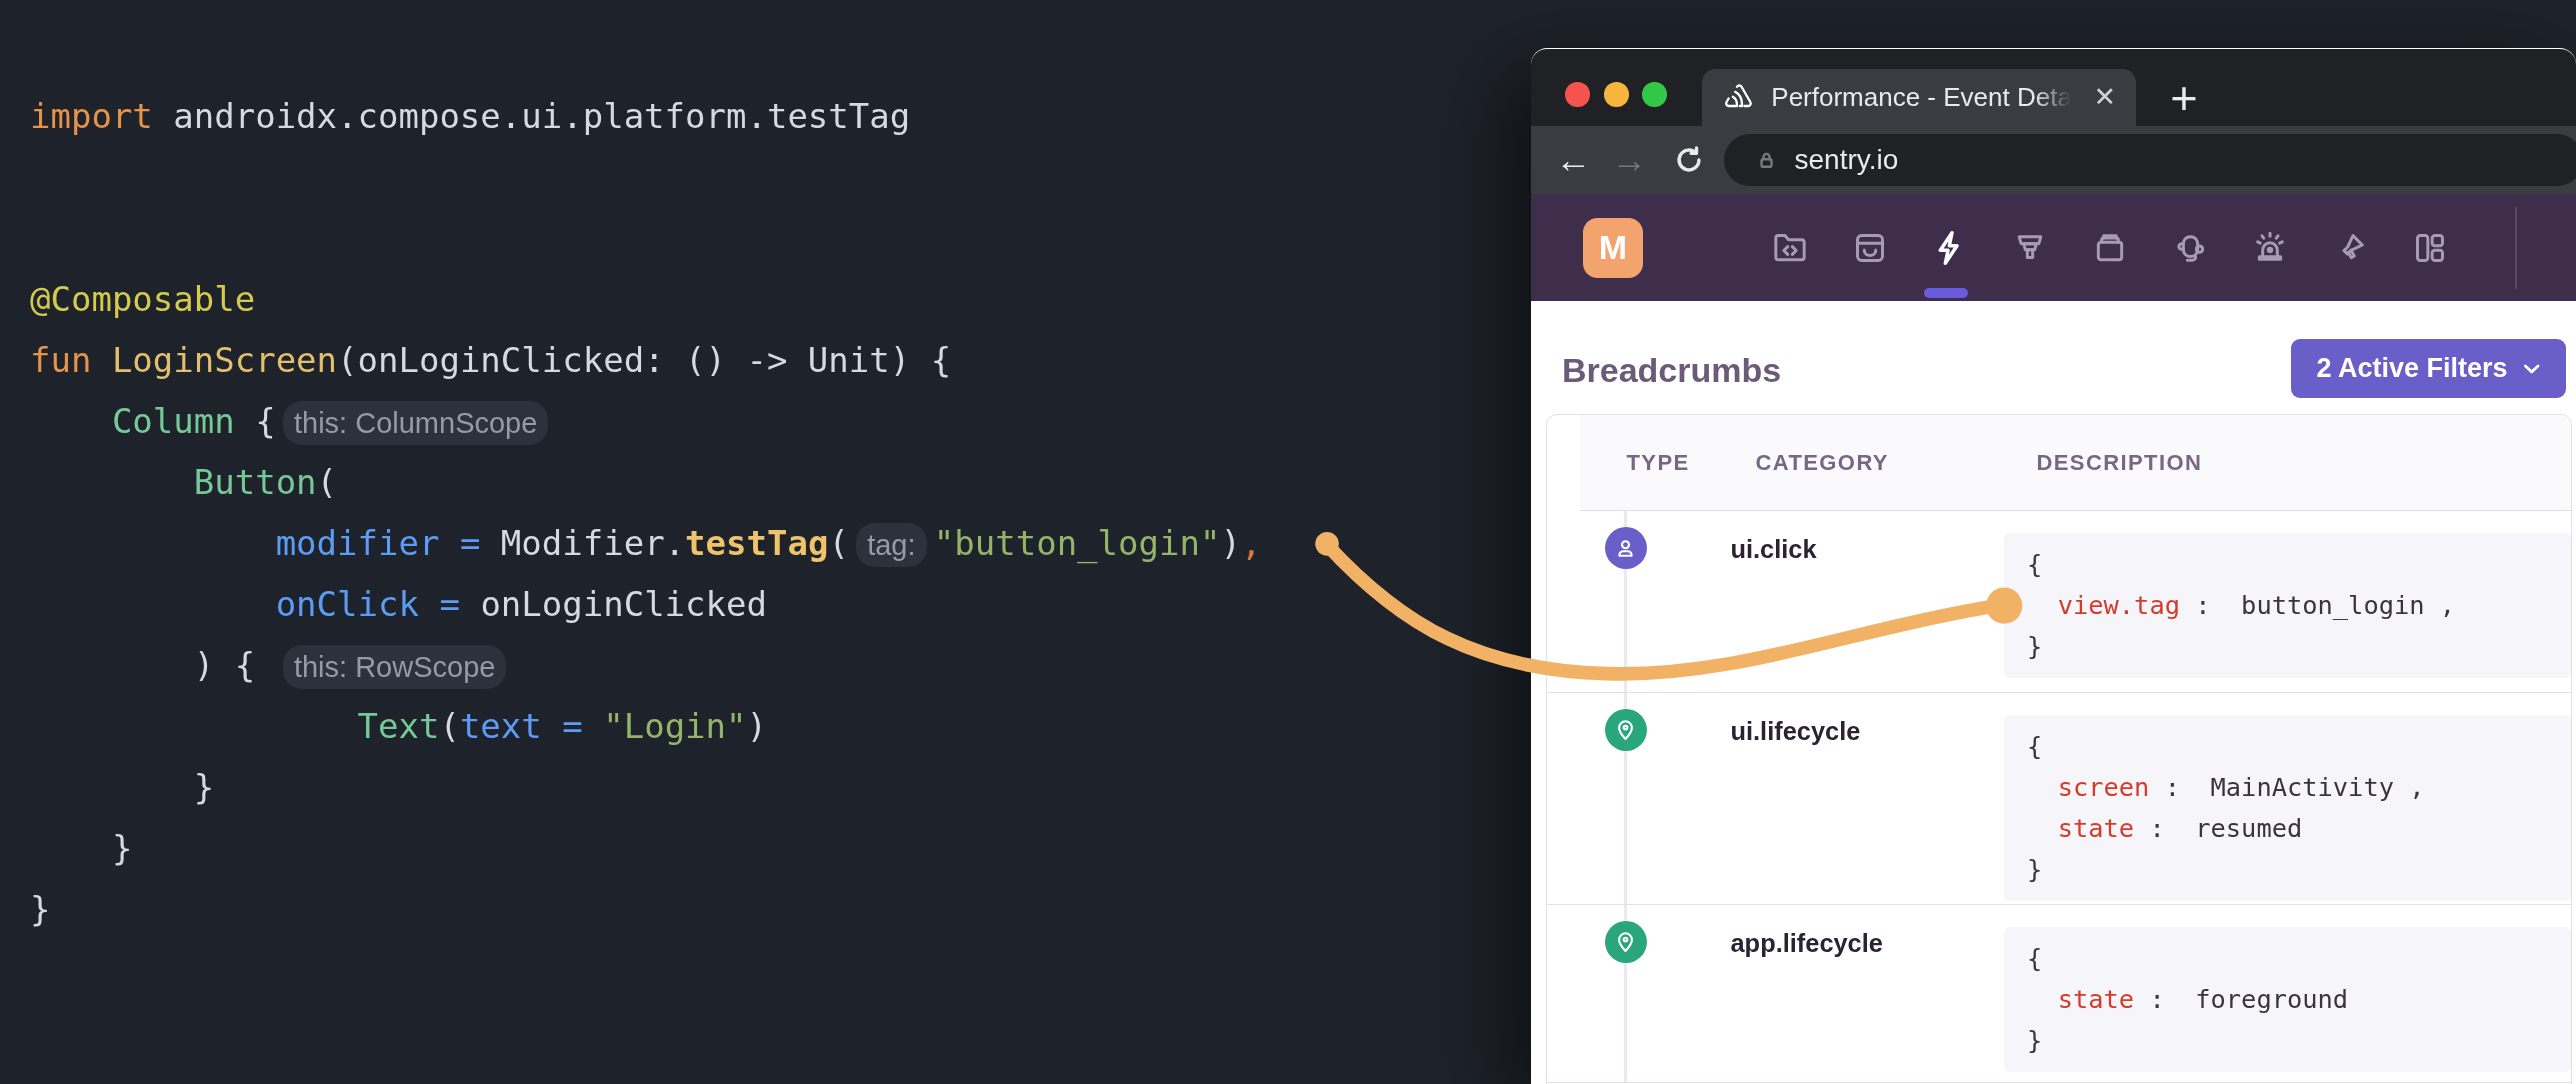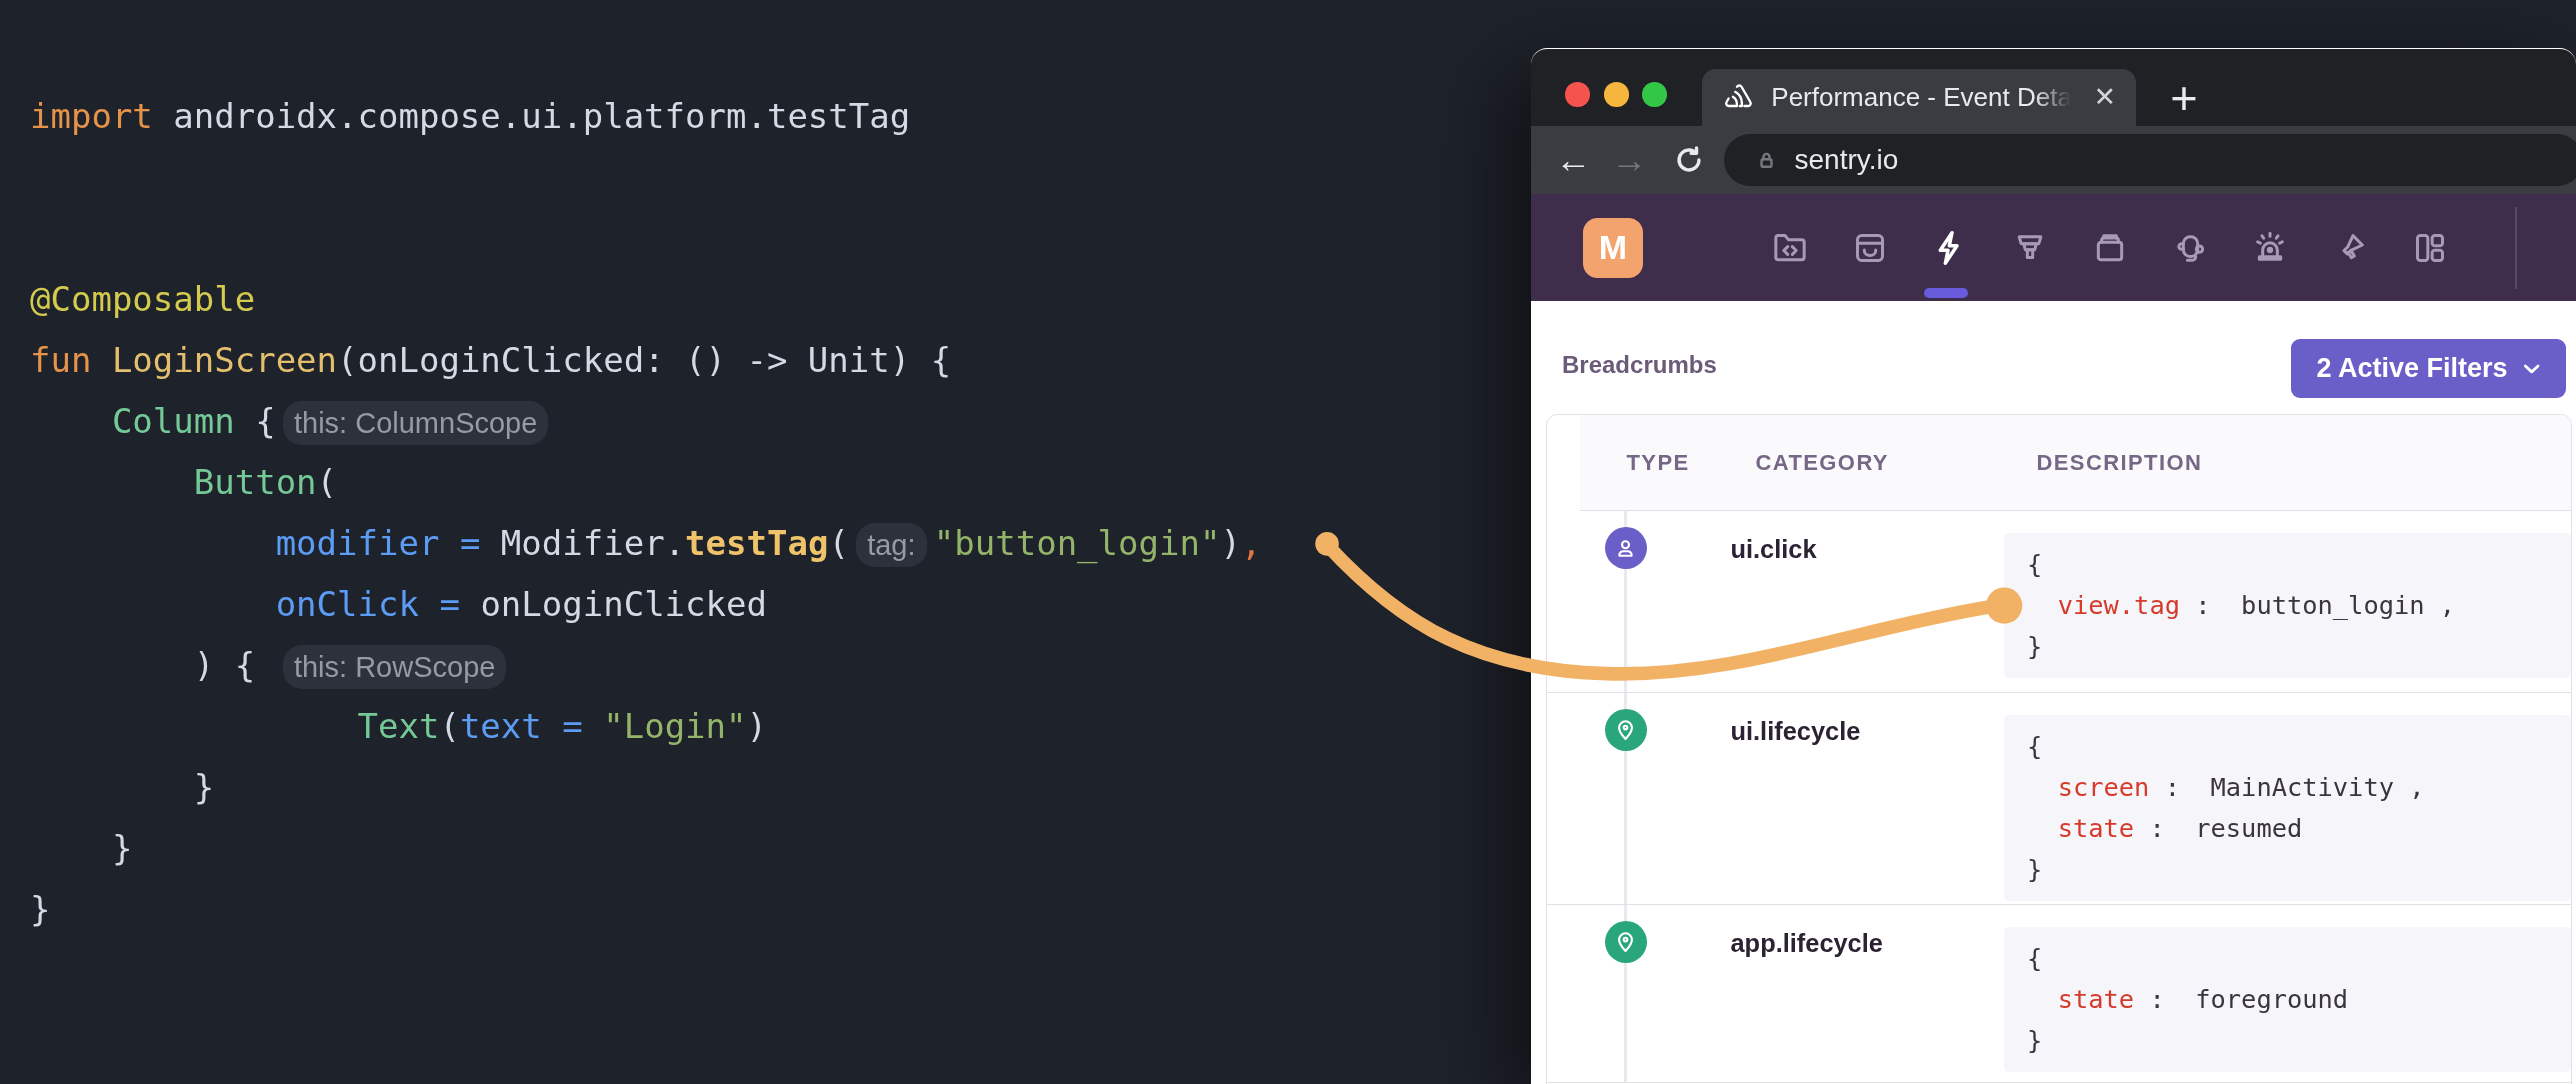--- a/index.html
+++ b/index.html
@@ -52,21 +52,21 @@
   .nav-icons{position:absolute;left:239px;top:0;height:107px;display:flex;align-items:center;gap:40px;}
   .nav-icon{width:40px;height:40px;color:var(--sentry-icon);}
   .nav-icon svg{width:40px;height:40px;stroke:currentColor;fill:none;stroke-width:1.8;stroke-linecap:round;stroke-linejoin:round;}
   .nav-icon.active{color:#fff;}
   .nav-icon.active svg{stroke-width:2.1;}
   .active-underline{position:absolute;left:393px;bottom:2.7px;width:44px;height:10px;border-radius:5.4px;background:var(--sentry-active-underline);}
   .bar-sep{position:absolute;left:984px;top:12.7px;height:82px;width:1.8px;background:rgba(255,255,255,.14);}
 
   
   .content{position:absolute;left:0;top:252px;width:100%;bottom:0;background:#fff;}
-  .heading{position:absolute;left:31px;top:50px;font-size:24px;font-weight:bold;color:var(--sentry-heading);}
+  .heading{position:absolute;left:31px;top:50px;font-size:34px;font-weight:bold;color:var(--sentry-heading);}
   .filter-btn{position:absolute;right:10px;top:38px;height:59px;border-radius:9px;background:var(--sentry-purple);color:#fff;font-size:27px;font-weight:bold;display:flex;align-items:center;padding:0 22px 0 25.4px;gap:11px;}
   .filter-btn svg{width:25.4px;height:25.4px;stroke:#fff;stroke-width:2.6;fill:none;stroke-linecap:round;stroke-linejoin:round;}
 
   .panel{position:absolute;left:14.5px;top:113px;width:1026px;bottom:-1.8px;border:0.9px solid var(--sentry-border);border-radius:11px 11px 0 0;overflow:hidden;background:#fff;}
   .panel-header{position:relative;height:96px;background:var(--sentry-header-bg);border-bottom:0.9px solid var(--sentry-border);margin-left:33px;}
   .col-label{position:absolute;top:0;height:96px;display:flex;align-items:center;font-size:22px;font-weight:bold;letter-spacing:1.4px;color:var(--sentry-header-text);}
   .panel-body{position:relative;}
   .timeline{position:absolute;left:77px;top:0;bottom:0;width:3.6px;background:#ece8f0;}
   .brow{position:relative;border-bottom:0.9px solid var(--sentry-border);}
   .brow-1{height:182px;}

